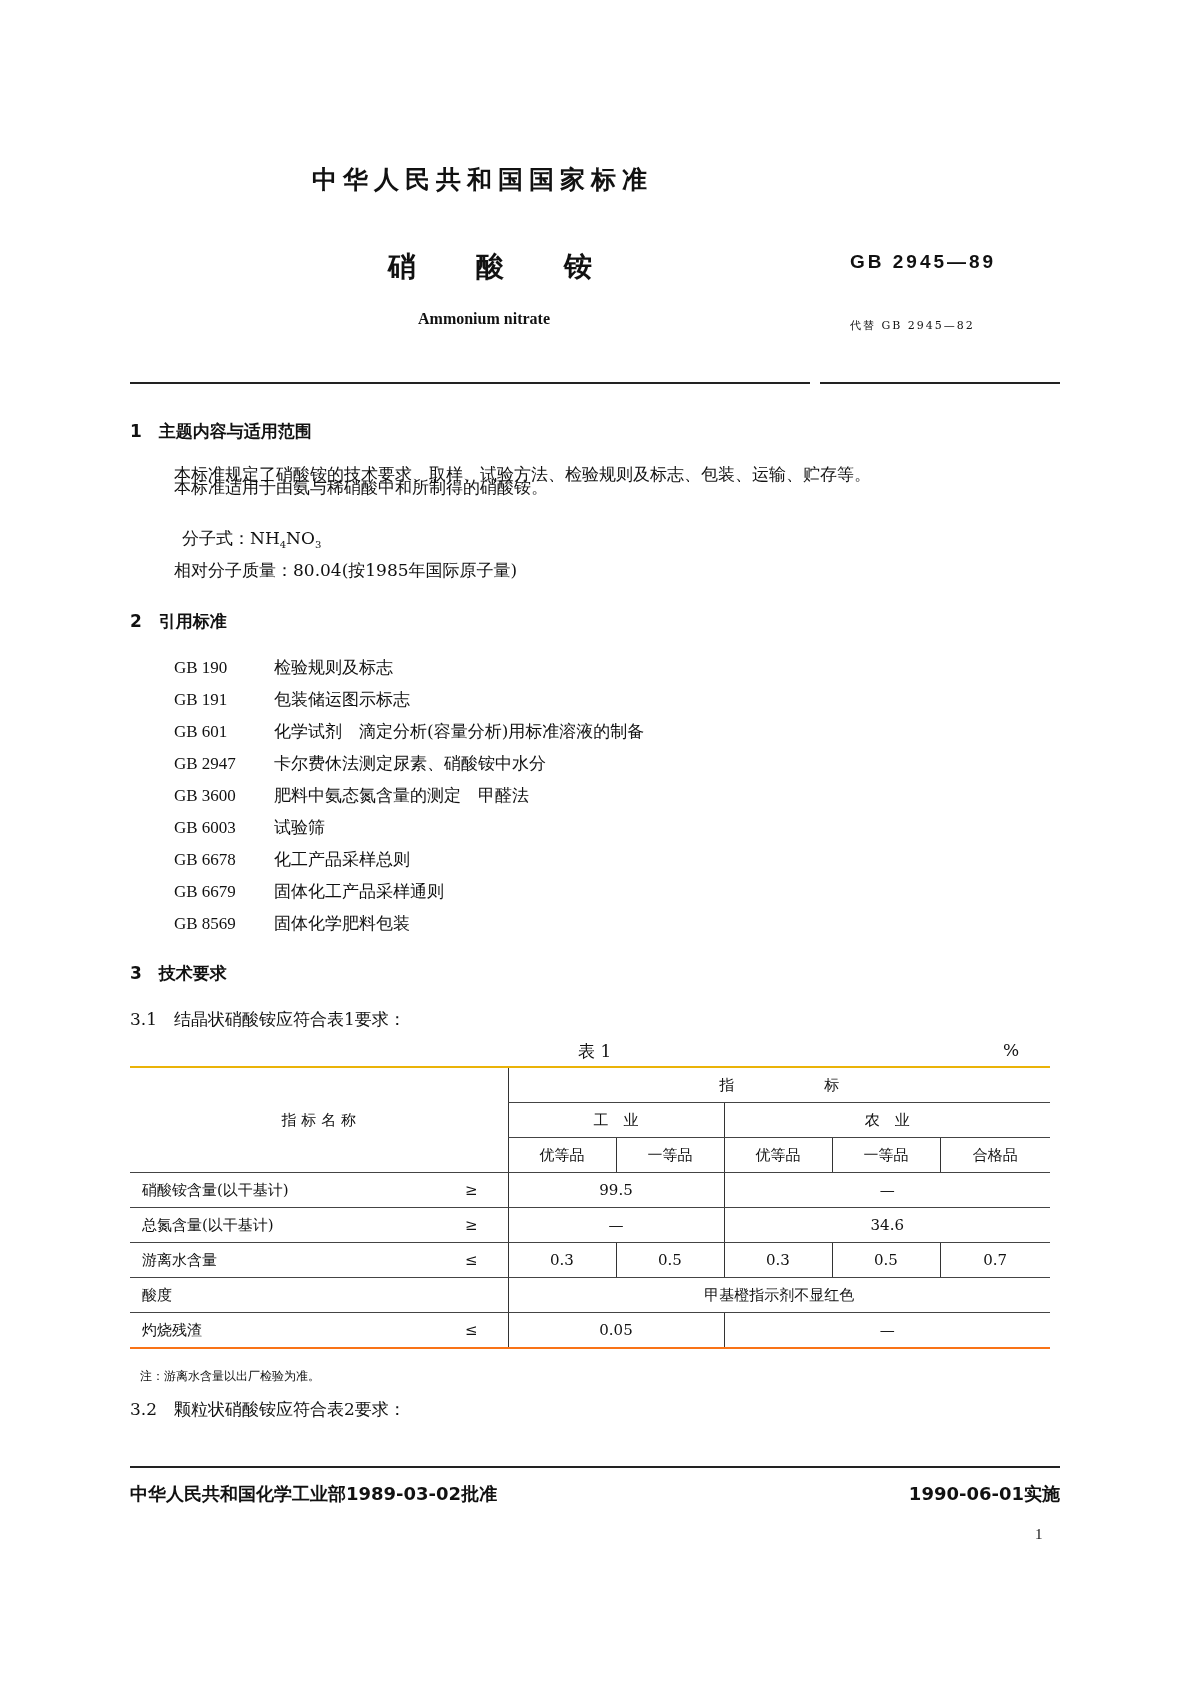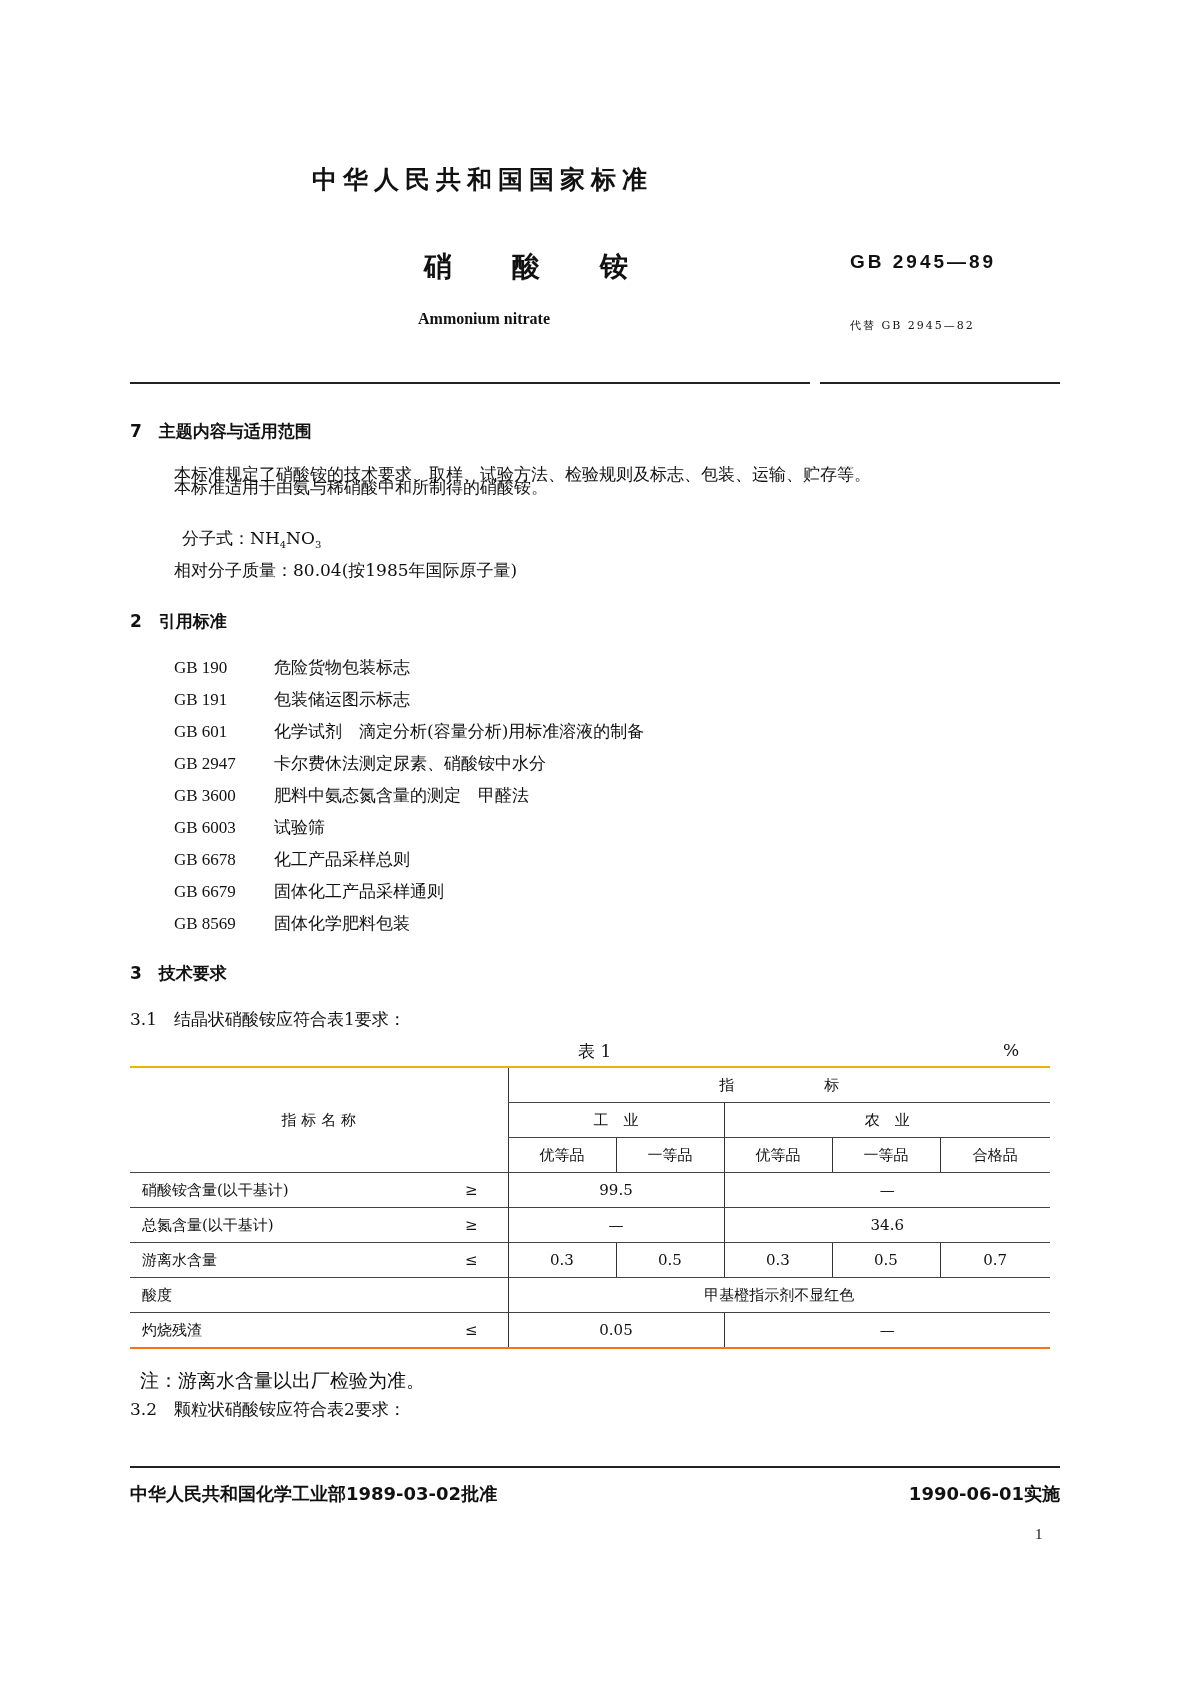--- a/index.html
+++ b/index.html
@@ -1,20 +1,20 @@
 <!DOCTYPE html>
 <html><head>
 <meta charset="utf-8">
 <style>
   html, body { margin:0; padding:0; background:#ffffff; }
   body { width:1191px; height:1684px; position:relative; font-family:"DejaVu Serif", serif; color:#111; overflow:hidden; }
   .abs { position:absolute; white-space:nowrap; }
   .bold { font-weight:bold; font-family:"DejaVu Sans", sans-serif; }
   .national { left:312px; top:163px; font-size:25px; letter-spacing:6px; }
-  .title { left:388px; top:248px; font-size:28px;margin-left:36px; }
+  .title { left:388px; top:248px; font-size:28px; }
   .title span { margin-right:60px; }
   .gb { left:850px; top:251px; font-size:19px; letter-spacing:3px; font-family:"Liberation Sans", sans-serif; font-weight:bold; }
   .en { left:418px; top:310px; font-size:16px; font-family:"Liberation Serif", serif; font-weight:bold; }
   .replace { left:850px; top:318px; font-size:11px; letter-spacing:2px; }
   .hr-top1 { left:130px; top:382px; width:680px; height:2px; background:#222; }
   .hr-top2 { left:820px; top:382px; width:240px; height:2px; background:#222; }
   .sec { font-size:17px; }
   .para { font-size:17px; }
   .ref { font-size:17px; }
   .ref .code { display:inline-block; width:100px; font-family:"Liberation Serif", serif; }
@@ -37,30 +37,30 @@
 <div class="abs bold national">中华人民共和国国家标准</div>
 <div class="abs bold title">
   <span>硝</span><span>酸</span><span>铵</span>
 </div>
 <div class="abs gb">GB 2945—89</div>
 <div class="abs en">Ammonium nitrate</div>
 <div class="abs replace">代替 GB 2945—82</div>
 <div class="abs hr-top1"></div>
 <div class="abs hr-top2"></div>
 
-<div class="abs bold sec" style="left:130px;top:420px;">7　主题内容与适用范围</div>
+<div class="abs bold sec" style="left:130px;top:420px;">1　主题内容与适用范围</div>
 <div class="abs para" style="left:174px;top:463px;">本标准规定了硝酸铵的技术要求、取样、试验方法、检验规则及标志、包装、运输、贮存等。</div>
 <div class="abs para" style="left:174px;top:476px;">本标准适用于由氨与稀硝酸中和所制得的硝酸铵。</div>
 <div class="abs para" style="left:182px;top:527px;">
   <span>分子式：</span><span>NH</span><sub>4</sub><span>NO</span><sub>3</sub>
 </div>
 <div class="abs para" style="left:174px;top:559px;text-align:right;">相对分子质量：80.04(按1985年国际原子量)</div>
 
 <div class="abs bold sec" style="left:130px;top:610px;">2　引用标准</div>
-<div class="abs ref" style="left:174px;top:656px;"><span class="code">GB 190</span><span>危险货物包装标志</span></div>
+<div class="abs ref" style="left:174px;top:656px;"><span class="code">GB 190</span><span>检验规则及标志</span></div>
 <div class="abs ref" style="left:174px;top:688px;"><span class="code">GB 191</span><span>包装储运图示标志</span></div>
 <div class="abs ref" style="left:174px;top:720px;"><span class="code">GB 601</span><span>化学试剂　滴定分析(容量分析)用标准溶液的制备</span></div>
 <div class="abs ref" style="left:174px;top:752px;"><span class="code">GB 2947</span><span>卡尔费休法测定尿素、硝酸铵中水分</span></div>
 <div class="abs ref" style="left:174px;top:784px;"><span class="code">GB 3600</span><span>肥料中氨态氮含量的测定　甲醛法</span></div>
 <div class="abs ref" style="left:174px;top:816px;"><span class="code">GB 6003</span><span>试验筛</span></div>
 <div class="abs ref" style="left:174px;top:848px;"><span class="code">GB 6678</span><span>化工产品采样总则</span></div>
 <div class="abs ref" style="left:174px;top:880px;"><span class="code">GB 6679</span><span>固体化工产品采样通则</span></div>
 <div class="abs ref" style="left:174px;top:912px;"><span class="code">GB 8569</span><span>固体化学肥料包装</span></div>
 
 <div class="abs bold sec" style="left:130px;top:962px;">3　技术要求</div>
@@ -116,19 +116,19 @@
     <td colspan="5">甲基橙指示剂不显红色</td>
   </tr>
   <tr>
     <td class="name"><span>灼烧残渣</span><span class="sym">≤</span></td>
     <td colspan="2">0.05</td>
     <td colspan="3">—</td>
   </tr>
 </tbody>
   </table>
 
-<div class="abs" style="left:140px;top:1368px;font-size:19px;">注：游离水含量以出厂检验为准。</div>
+<div class="abs" style="left:140px;top:1368px;font-size:12px;">注：游离水含量以出厂检验为准。</div>
 <div class="abs para" style="left:130px;top:1398px;">3.2　颗粒状硝酸铵应符合表2要求：</div>
 
 <div class="abs foot-hr"></div>
 <div class="abs bold foot-left">中华人民共和国化学工业部1989-03-02批准</div>
 <div class="abs bold foot-right">1990-06-01实施</div>
 <div class="abs pagenum">1</div>
 
 </body></html>

